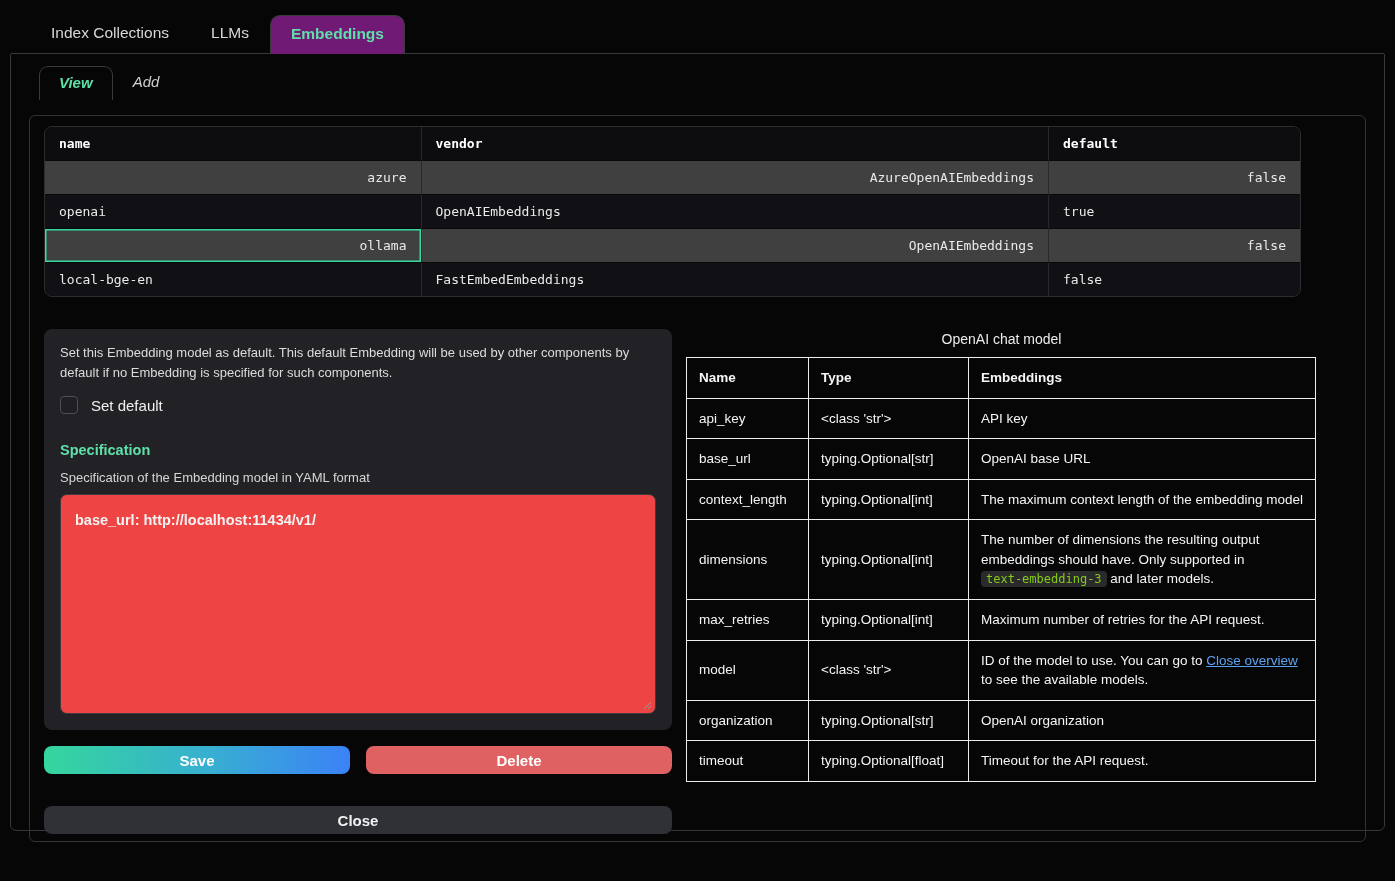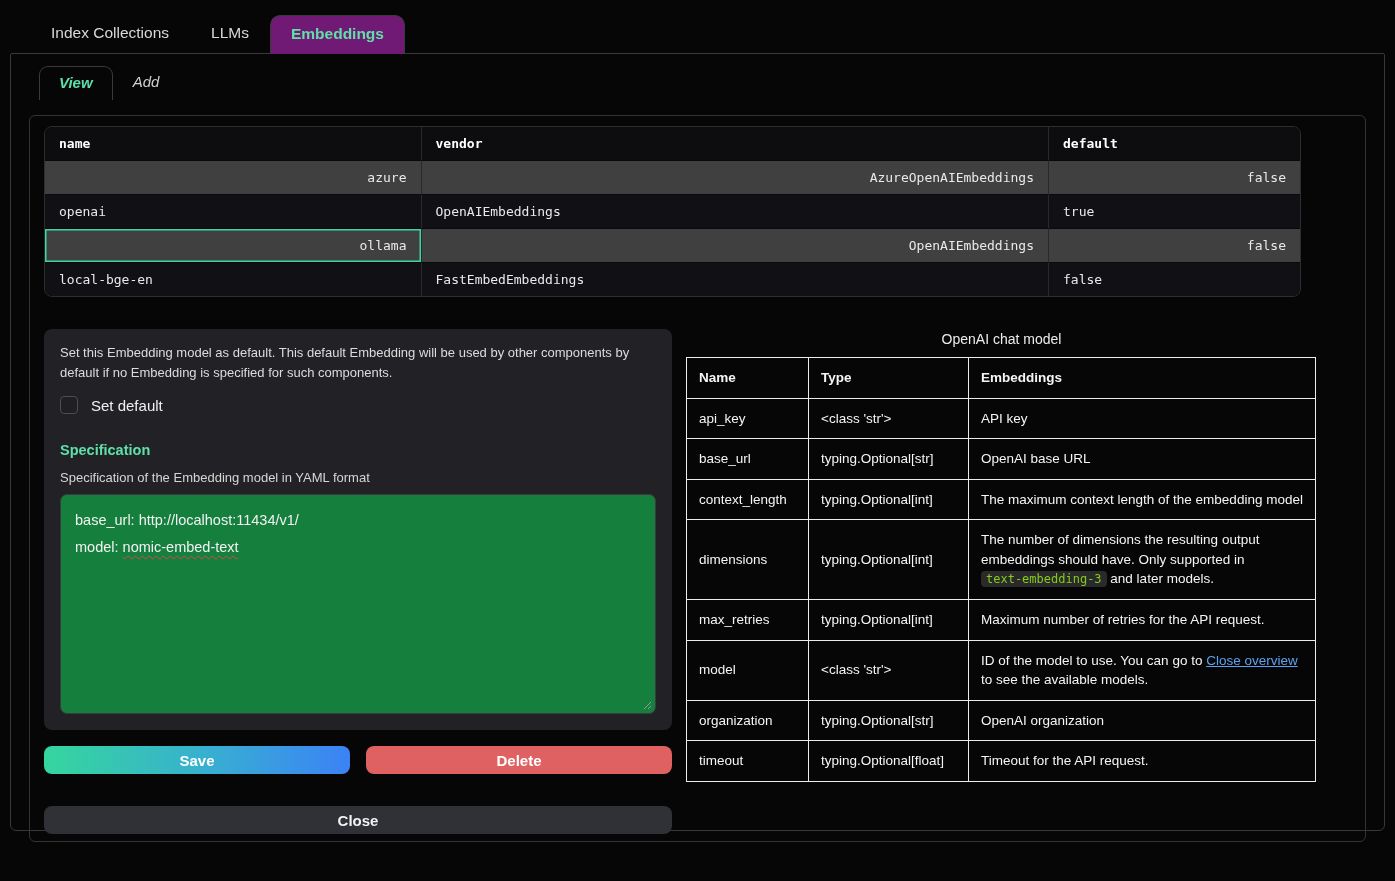--- a/index.html
+++ b/index.html
@@ -115,26 +115,27 @@
     background: #202024;
   }
   .checkbox-label { font-size: 15px; color: #f0f0f0; }
   .spec-heading { margin-top: 28px; font-size: 14.5px; font-weight: bold; color: #5ee0a8; }
   .spec-caption { margin-top: 12px; font-size: 13px; color: #d6d6d6; }
 
   .yaml-editor {
     position: relative;
     margin-top: 9px;
     height: 220px;
-    background: #15803d;
+    background: #ef4444;
     border: 1px solid #3a3a3f;
     border-radius: 7px;
     padding: 12px 14px;
     font-size: 14.5px; line-height: 1.85; color: #f2f2f2;
     cursor: text;
+    font-weight: bold;
   }
   .misspelled { text-decoration: underline wavy #cf4a4a; text-decoration-thickness: 1px; text-underline-offset: 3px; }
   .resize-handle { position: absolute; right: 3px; bottom: 3px; cursor: nwse-resize; line-height: 0; }
 
   .btn-row { display: flex; gap: 16px; margin-top: 16px; }
   .btn {
     height: 28px; border: none; border-radius: 8px;
     font-family: "Liberation Sans", sans-serif;
     font-size: 15px; font-weight: bold; color: #ffffff;
     cursor: pointer;
@@ -234,21 +235,20 @@
         <div class="config-card">
           <div class="default-desc">Set this Embedding model as default. This default Embedding will be used by other components by default if no Embedding is specified for such components.</div>
           <div class="checkbox-row">
             <span class="checkbox"></span>
             <span class="checkbox-label">Set default</span>
           </div>
           <div class="spec-heading">Specification</div>
           <div class="spec-caption">Specification of the Embedding model in YAML format</div>
           <div class="yaml-editor">
             <div>base_url: http://localhost:11434/v1/</div>
-            <div><span>model: </span><span class="misspelled">nomic-embed-text</span></div>
             <span class="resize-handle">
               <svg width="10" height="10" viewBox="0 0 10 10">
                   <path d="M9 2 L2 9 M9 6 L6 9" stroke="#9a9a9a" stroke-width="1" fill="none"></path>
                 </svg>
             </span>
           </div>
         </div>
 
         <div class="btn-row">
           <button class="btn btn-save">Save</button>

